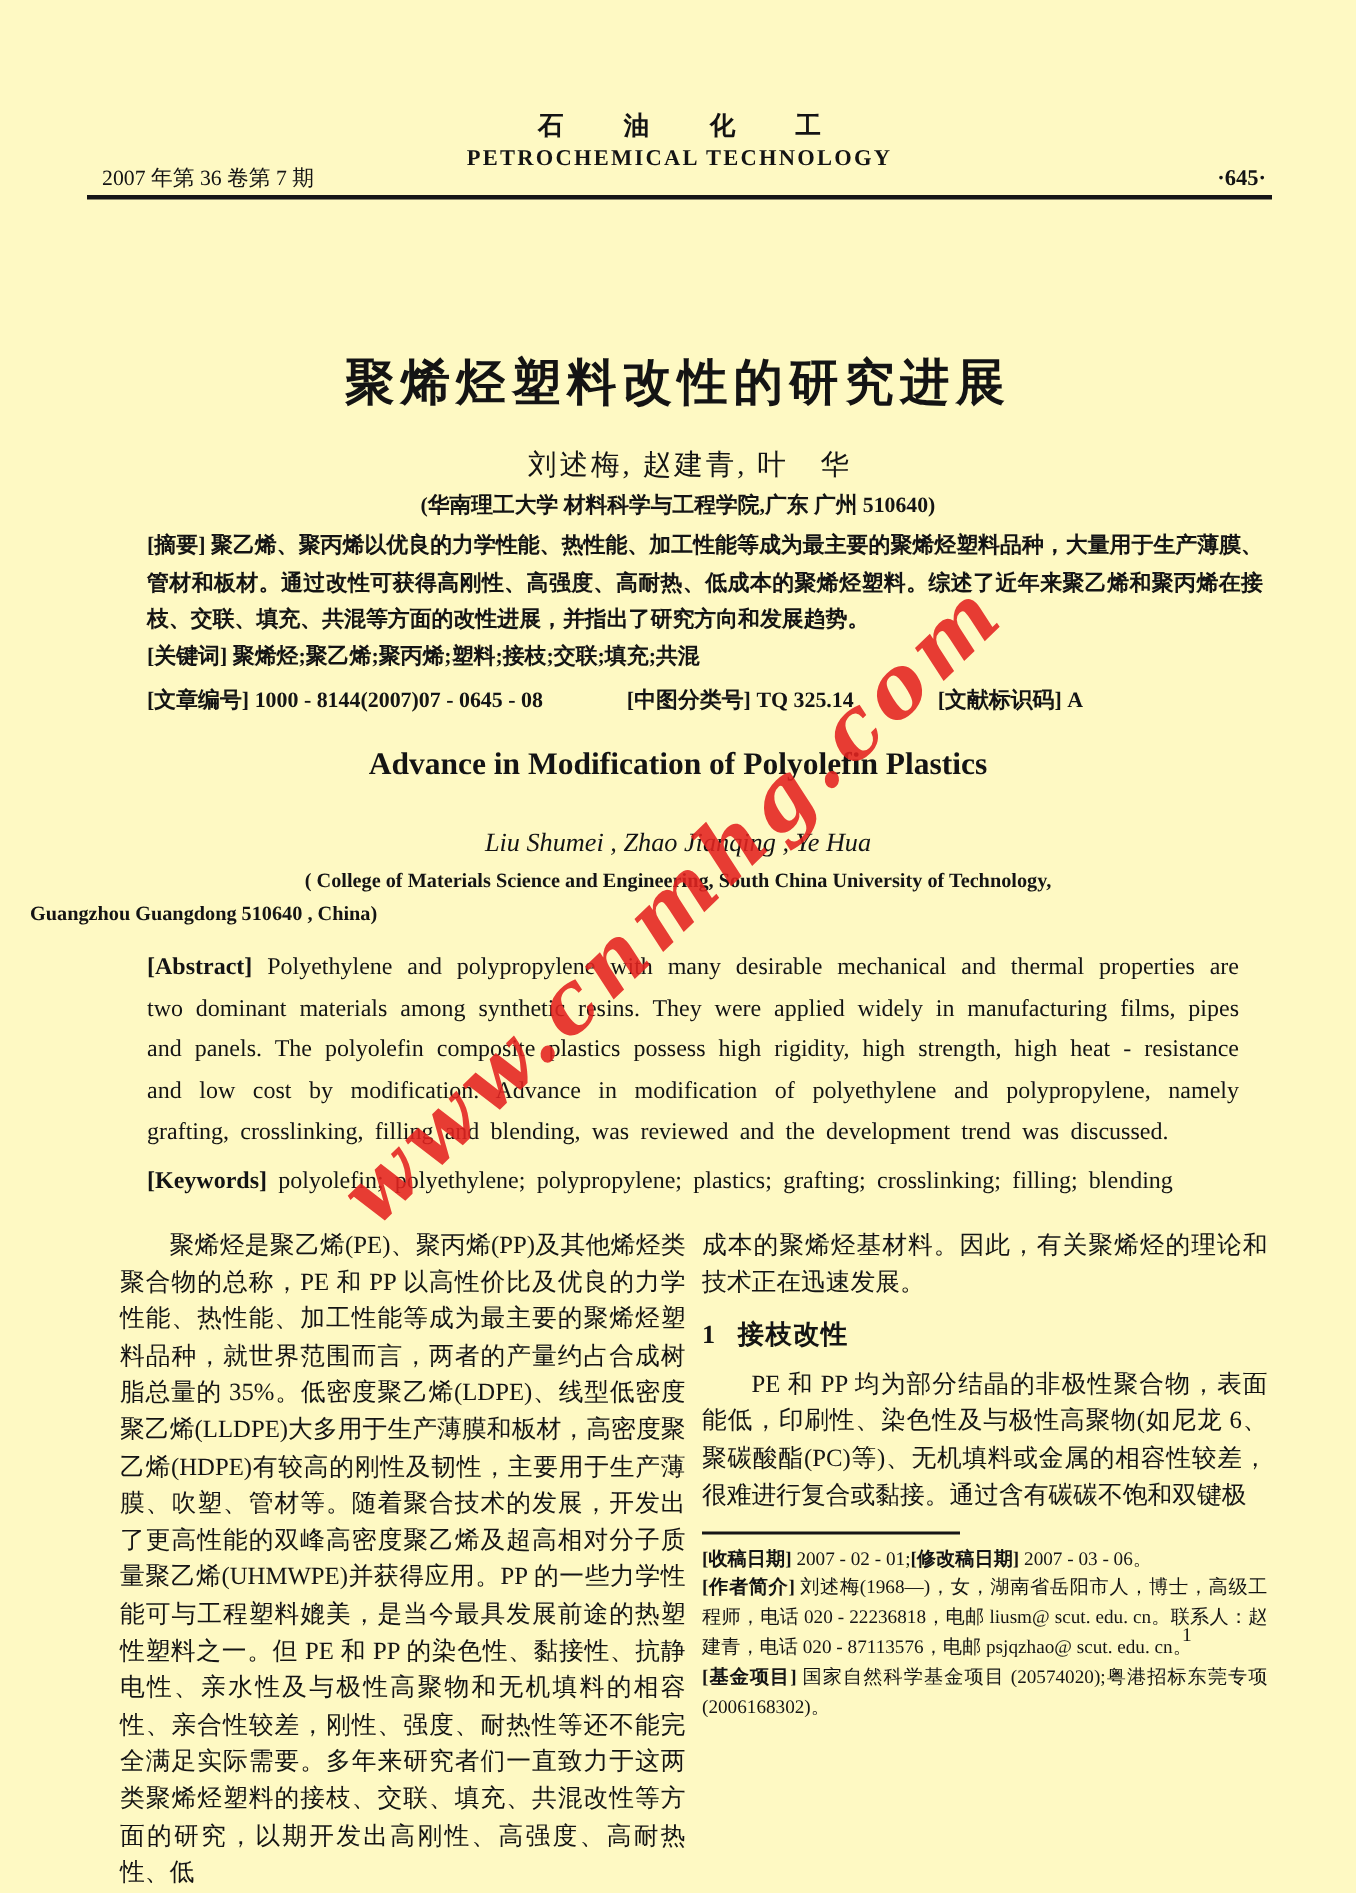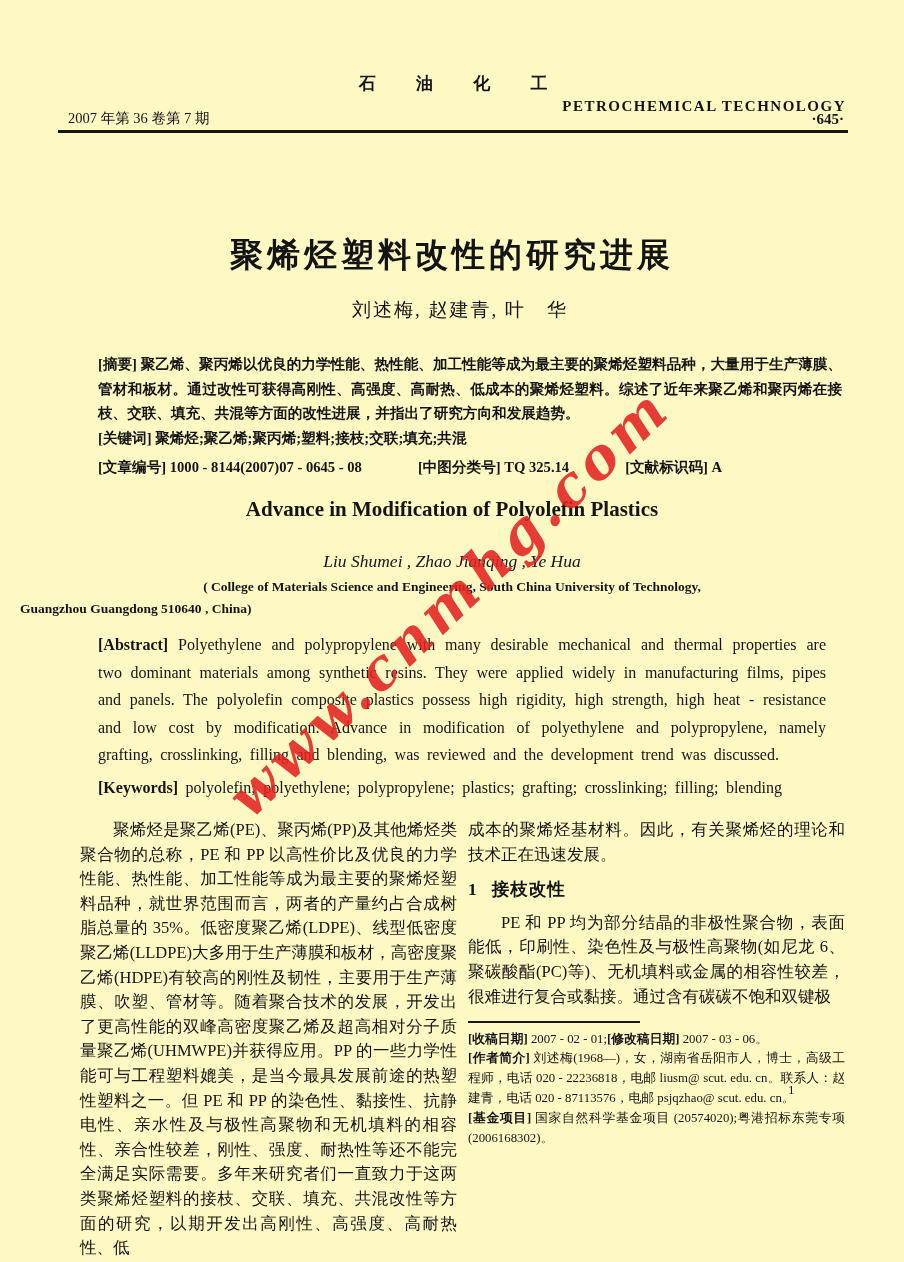--- a/index.html
+++ b/index.html
@@ -6,21 +6,21 @@
   html,body { background:#e9e9e6; }
   body { font-family:"Liberation Serif","DejaVu Serif",serif; color:#141414; }
   .page {
     position:relative; width:904px; height:1262px; margin:0 auto;
     background:#fef9c3; overflow:hidden;
   }
 
   
   .header { position:absolute; top:72px; left:60px; right:58px; height:56px; }
   .journal-cn { text-align:center; font-size:17px; font-weight:bold; letter-spacing:18px; text-indent:18px; }
-  .journal-en { text-align:right; font-size:15px; font-weight:bold; letter-spacing:1.5px; margin-top:3px; }
+  .journal-en { text-align:center; font-size:15px; font-weight:bold; letter-spacing:1.5px; margin-top:3px; }
   .issue-info { position:absolute; left:8px; bottom:0; font-size:14.5px; }
   .page-no    { position:absolute; right:2px; bottom:0; font-size:15px; font-weight:bold; }
   .header-rule { position:absolute; top:130px; left:58px; right:56px; height:2.5px; background:#161616; }
 
   
   .tag-box {
     position:absolute; top:149px; left:84px;
     border:4px dotted #1b1b1b; border-radius:14px;
     padding:11px 16px 11px 26px;
     font-size:21px; font-weight:bold; letter-spacing:13px;
@@ -90,20 +90,21 @@
     <div class="journal-cn">石 油 化 工</div>
     <div class="journal-en">PETROCHEMICAL  TECHNOLOGY</div>
     <div class="issue-info">2007 年第 36 卷第 7 期</div>
     <div class="page-no">·645·</div>
   </div>
   <div class="header-rule"></div>
 
 
   <div class="title-cn">聚烯烃塑料改性的研究进展</div>
   <div class="authors-cn">刘述梅, 赵建青, 叶　华</div>
+  <div class="affil-cn">(华南理工大学  材料科学与工程学院,广东 广州 510640)</div>
 
   <div class="abs-cn">
     <p><b>[摘要]</b> <span>聚乙烯、聚丙烯以优良的力学性能、热性能、加工性能等成为最主要的聚烯烃塑料品种，大量用于生产薄膜、管材和板材。通过改性可获得高刚性、高强度、高耐热、低成本的聚烯烃塑料。综述了近年来聚乙烯和聚丙烯在接枝、交联、填充、共混等方面的改性进展，并指出了研究方向和发展趋势。</span></p>
     <p><b>[关键词]</b> <span>聚烯烃;聚乙烯;聚丙烯;塑料;接枝;交联;填充;共混</span></p>
     <div class="meta-line">
       <span class="meta-item"><b>[文章编号]</b> <span>1000 - 8144(2007)07 - 0645 - 08</span></span>
       <span class="meta-item"><b>[中图分类号]</b> <span>TQ 325.14</span></span>
       <span class="meta-item"><b>[文献标识码]</b> <span>A</span></span>
     </div>
   </div>

